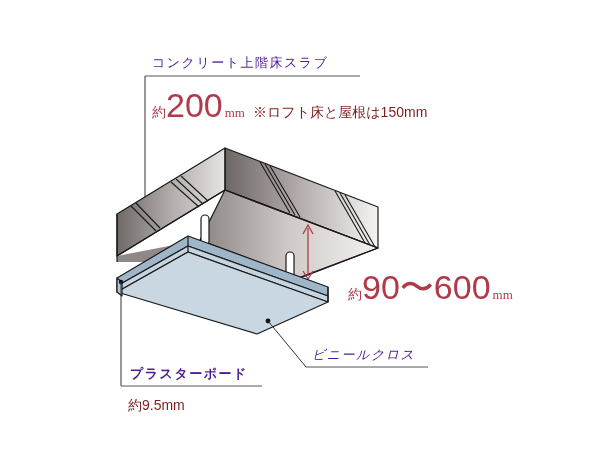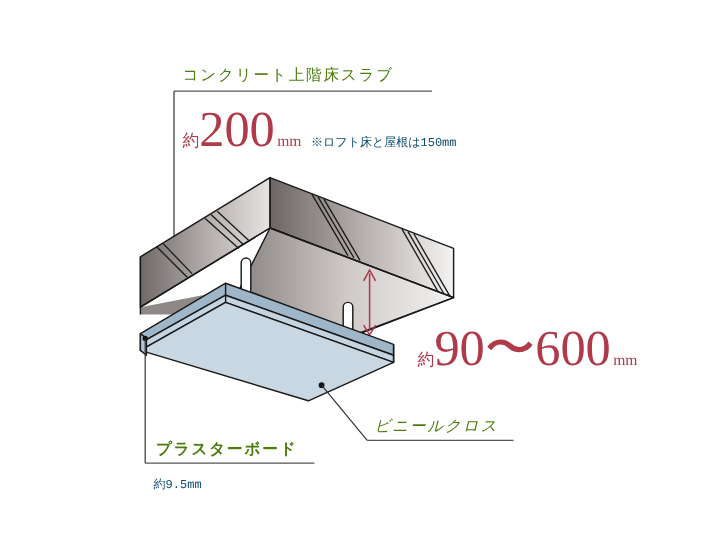--- a/index.html
+++ b/index.html
@@ -1,24 +1,24 @@
 <!DOCTYPE html>
 <html><head>
   <meta charset="utf-8">
   <style>
     html, body { margin: 0; padding: 0; background: #ffffff; }
     body { width: 600px; height: 450px; position: relative; overflow: hidden; font-family: "DejaVu Serif", "Liberation Serif", serif; }
     .abs { position: absolute; white-space: nowrap; }
-    .label-gray { color: #4d7c0f; font-size: 13px; letter-spacing: 1.5px; }
+    .label-gray { color: #4c1d95; font-size: 13px; letter-spacing: 1.5px; }
     .accent { color: #b03a4a; }
     #diagram { position: absolute; left: 0; top: 0; }
-    .big-num { font-family: Liberation Serif, serif; font-size: 42px; line-height: 1; }
+    .big-num { font-family: Liberation Sans, sans-serif; font-size: 34px; line-height: 1; }
     .unit { font-family: "Liberation Serif", serif; font-size: 13px; text-align: center; }
     .pre { font-family: "DejaVu Serif", serif; font-size: 14px; }
-    .note { color: #0c4a6e; font-family: Liberation Mono, monospace; font-size: 10px; }
+    .note { color: #7f1d1d; font-family: Liberation Sans, sans-serif; font-size: 14px; }
   </style>
 </head>
 <body>
 
 <svg id="diagram" width="600" height="450" viewBox="0 0 600 450" xmlns="http://www.w3.org/2000/svg">
   <defs>
     <linearGradient id="gLeftFront" x1="0" y1="0" x2="1" y2="0">
       <stop offset="0" stop-color="#6f6a68"></stop>
       <stop offset="0.55" stop-color="#b8b2b0"></stop>
       <stop offset="1" stop-color="#e6e3e2"></stop>

